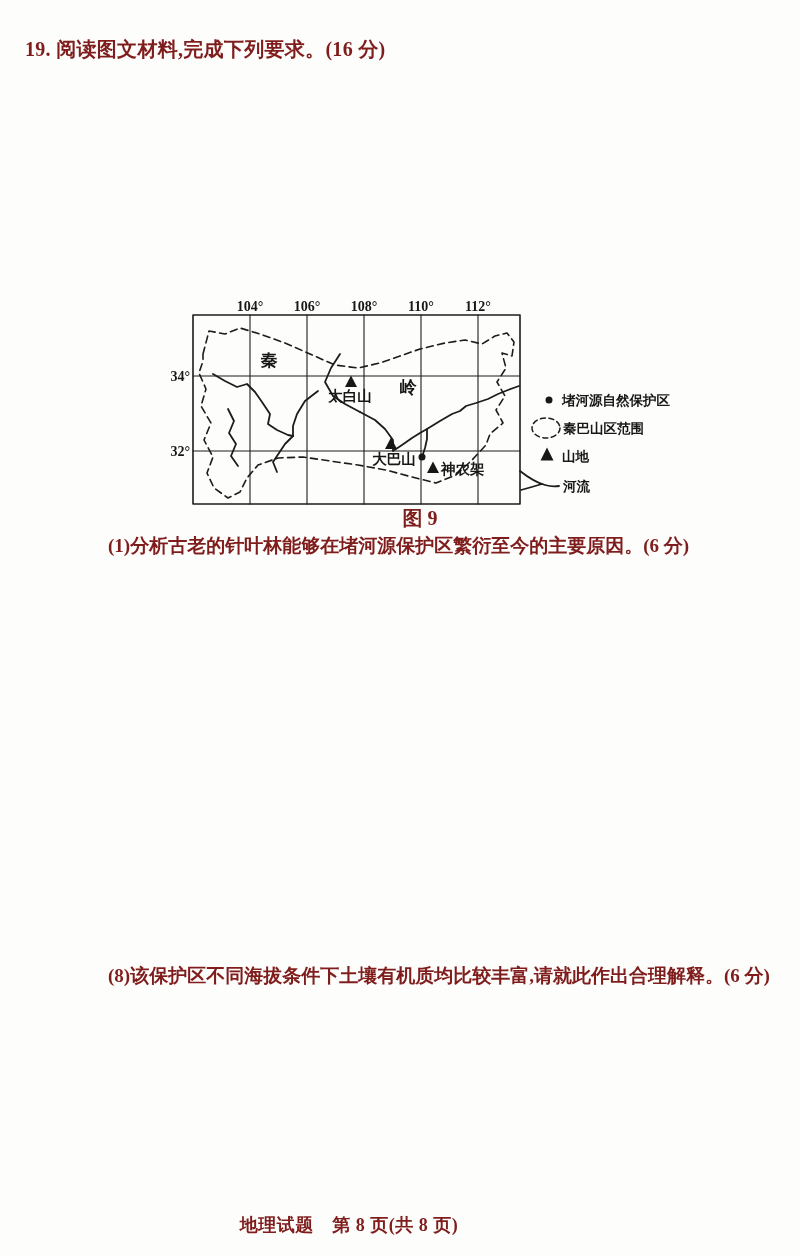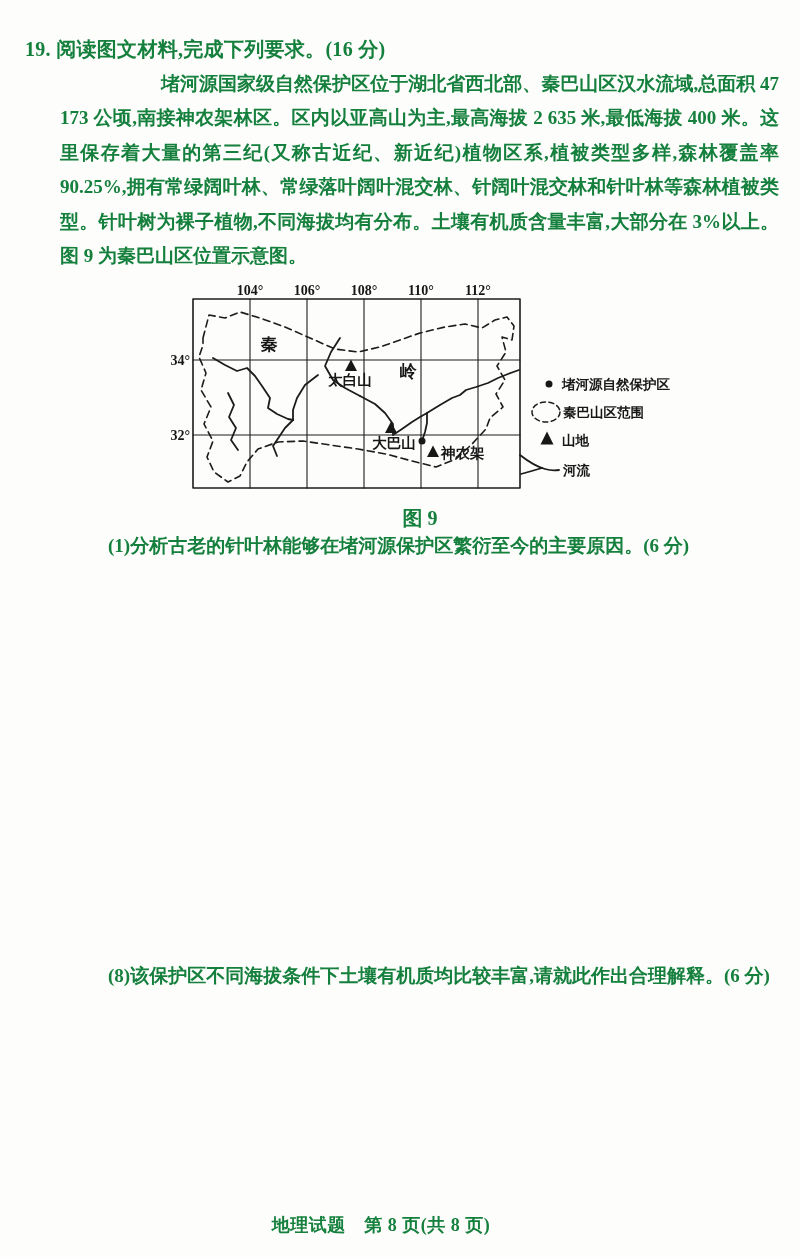--- a/index.html
+++ b/index.html
@@ -1,52 +1,51 @@
 <!DOCTYPE html>
 <html><head>
 <meta charset="utf-8">
 <style>
   * { margin:0; padding:0; box-sizing:border-box; }
   html,body { background:#9a9a9a; }
   .page {
     position:relative; width:800px; height:1257px; margin:0 auto;
-    background:#fdfdfb; color:#15803d; overflow:hidden;
+    background:#fdfdfb; color:#7f1d1d; overflow:hidden;
     font-family:"Liberation Serif","DejaVu Serif",serif; font-weight:700;
   }
   .q-header { position:absolute; left:25px; top:36px; font-size:20px; letter-spacing:.3px; }
   .para {
     position:absolute; left:60px; top:67px; width:719px;
     font-size:19px; line-height:34.4px; text-align:justify; text-indent:101px;
   }
-  .figure { position:absolute; left:160px; top:283px; width:545px; height:222px; }
+  .figure { position:absolute; left:160px; top:299px; width:545px; height:222px; }
   .figure svg { display:block; width:545px; height:222px; }
   svg text { fill:#171717; font-family:"Liberation Serif","DejaVu Serif",serif; font-weight:700; }
   .tick { font-size:14px; }
   .range-label { font-size:17px; }
   .mtn-label { font-size:14.5px; }
   .legend-label { font-size:13.5px; }
   .caption { position:absolute; left:160px; top:505px; width:520px; text-align:center; font-size:20px; }
   .subq { position:absolute; left:60px; width:720px; font-size:19px;margin-left:48px; }
   .subq1 { top:533px; } .subq2 { top:748px; } .subq3 { top:963px; }
-  .footer { position:absolute; left:0; top:1213px; width:698px; text-align:center; font-size:18px; letter-spacing:.5px;margin-left:32px; }
+  .footer { position:absolute; left:0; top:1213px; width:698px; text-align:center; font-size:18px; letter-spacing:.5px; }
   .stroke { stroke:#1c1c1c; fill:none; stroke-linecap:round; stroke-linejoin:round; }
   .grid { stroke-width:1.1; }
   .border { stroke-width:1.6; }
   .river { stroke-width:1.8; }
   .dashed { stroke-width:1.6; stroke-dasharray:7 4.5; }
   .mtn { fill:#171717; stroke:none; }
 </style>
 </head>
 <body>
 
 <div class="page">
 
   <div class="q-header">19. 阅读图文材料,完成下列要求。(16 分)</div>
 
-  <div class="para">堵河源国家级自然保护区位于湖北省西北部、秦巴山区汉水流域,总面积 47 173 公顷,南接神农架林区。区内以亚高山为主,最高海拔 2 635 米,最低海拔 400 米。这里保存着大量的第三纪(又称古近纪、新近纪)植物区系,植被类型多样,森林覆盖率 90.25%,拥有常绿阔叶林、常绿落叶阔叶混交林、针阔叶混交林和针叶林等森林植被类型。针叶树为裸子植物,不同海拔均有分布。土壤有机质含量丰富,大部分在 3%以上。图 9 为秦巴山区位置示意图。</div>
 
   <div class="figure">
     <svg viewBox="0 0 545 222">
 
       <text class="tick" x="90" y="12" text-anchor="middle">104°</text>
       <text class="tick" x="147" y="12" text-anchor="middle">106°</text>
       <text class="tick" x="204" y="12" text-anchor="middle">108°</text>
       <text class="tick" x="261" y="12" text-anchor="middle">110°</text>
       <text class="tick" x="318" y="12" text-anchor="middle">112°</text>
 

